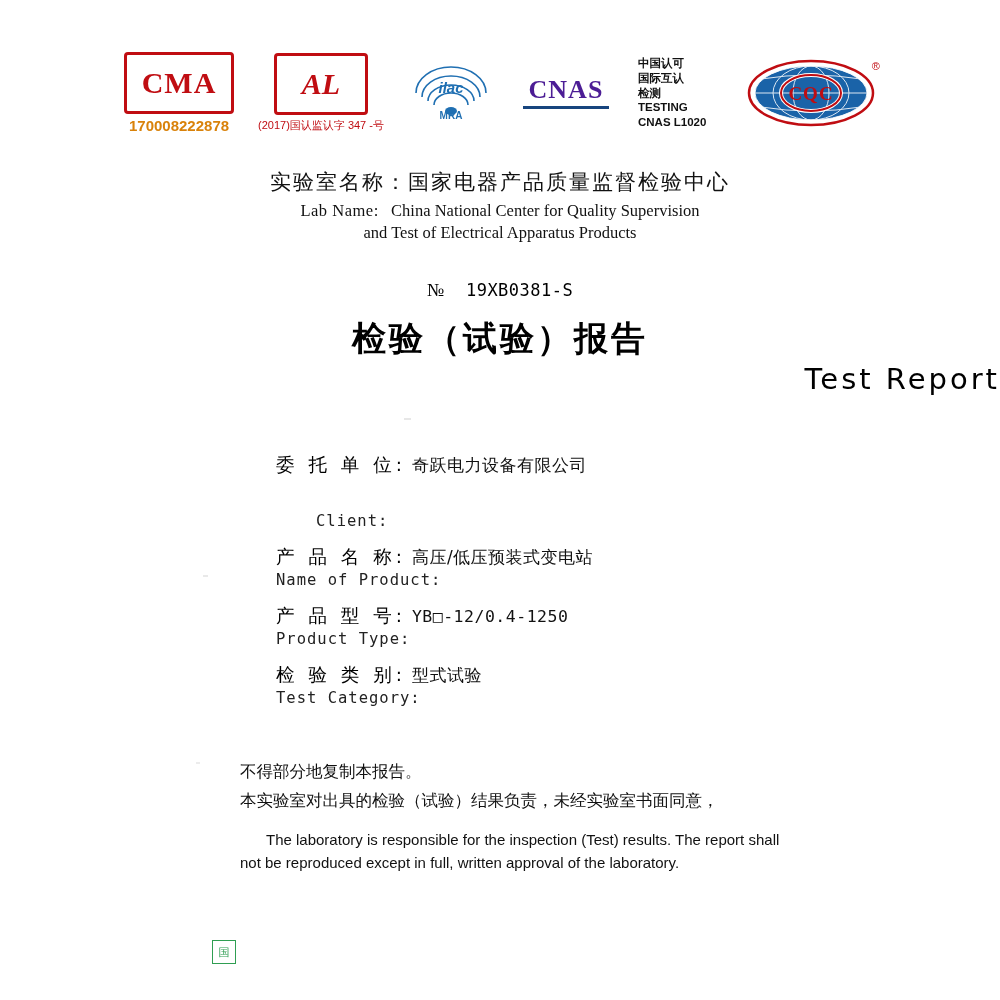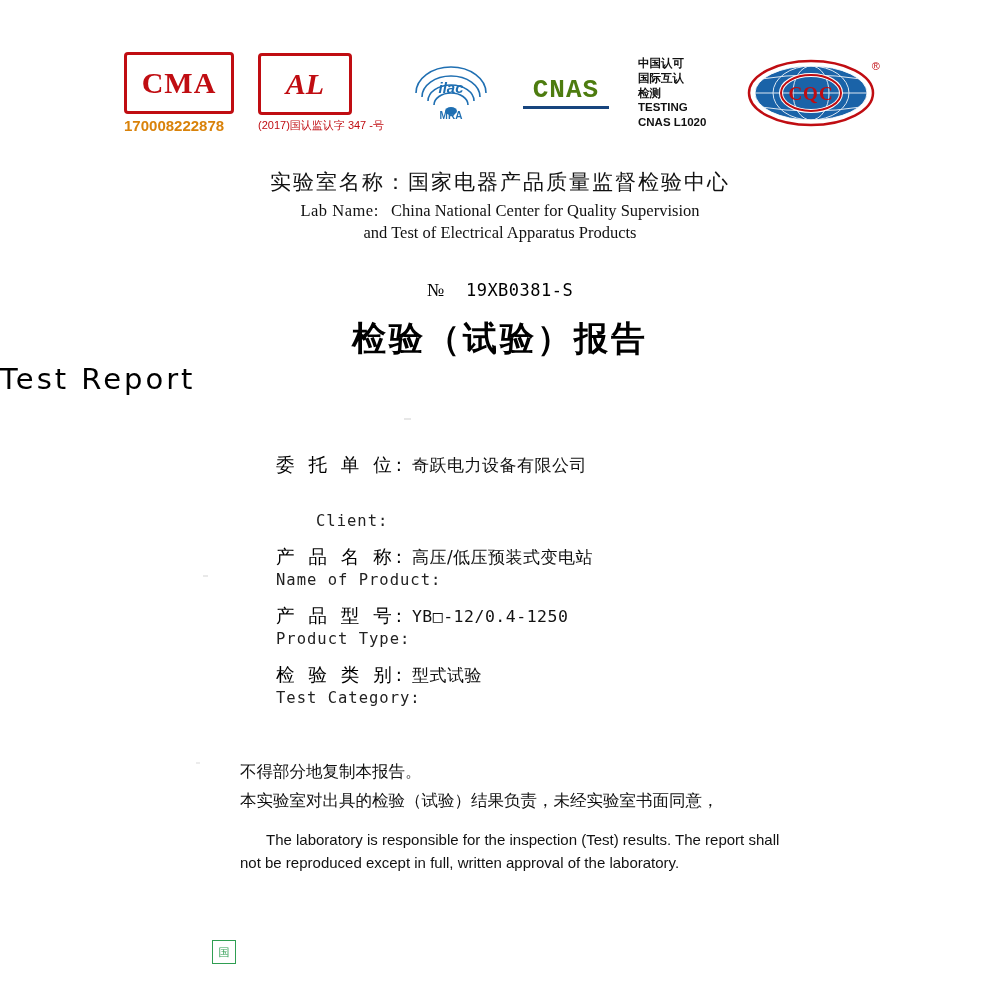--- a/index.html
+++ b/index.html
@@ -26,21 +26,21 @@
     display: flex;
     justify-content: center;
     align-items: center;
     gap: 24px;
   }
 
   .logo {
     position: relative;
     display: flex;
     flex-direction: column;
-    align-items: flex-start;
+    align-items: center;
     justify-content: center;
   }
 
   
   .cma-box {
     width: 104px;
     height: 56px;
     border: 3px solid #c00d12;
     border-radius: 4px;
     display: flex;
@@ -105,22 +105,22 @@
   
   .cnas {
     width: 96px;
     height: 66px;
     display: flex;
     flex-direction: column;
     align-items: center;
     justify-content: center;
   }
   .cnas-text {
-    color: #4d7c0f;
-    font-family: Liberation Mono, monospace;
+    color: #4c1d95;
+    font-family: Liberation Serif, serif;
     font-weight: bold;
     font-size: 26px;
     letter-spacing: 1px;
     line-height: 1;
   }
   .cnas-rule {
     width: 86px;
     height: 3px;
     background: #17457e;
     margin-top: 3px;
@@ -215,21 +215,21 @@
     font-weight: bold;
     font-size: 34px;
     letter-spacing: 3px;
     color: #000;
   }
   .title-en {
     position: absolute;
     top: 362px;
     left: 0;
     width: 1000px;
-    text-align: left;
+    text-align: right;
     font-family: "DejaVu Sans", sans-serif;
     font-size: 29px;
     letter-spacing: 3px;
     color: #000;
   }
 
   
   .fields {
     position: absolute;
     top: 452px;

